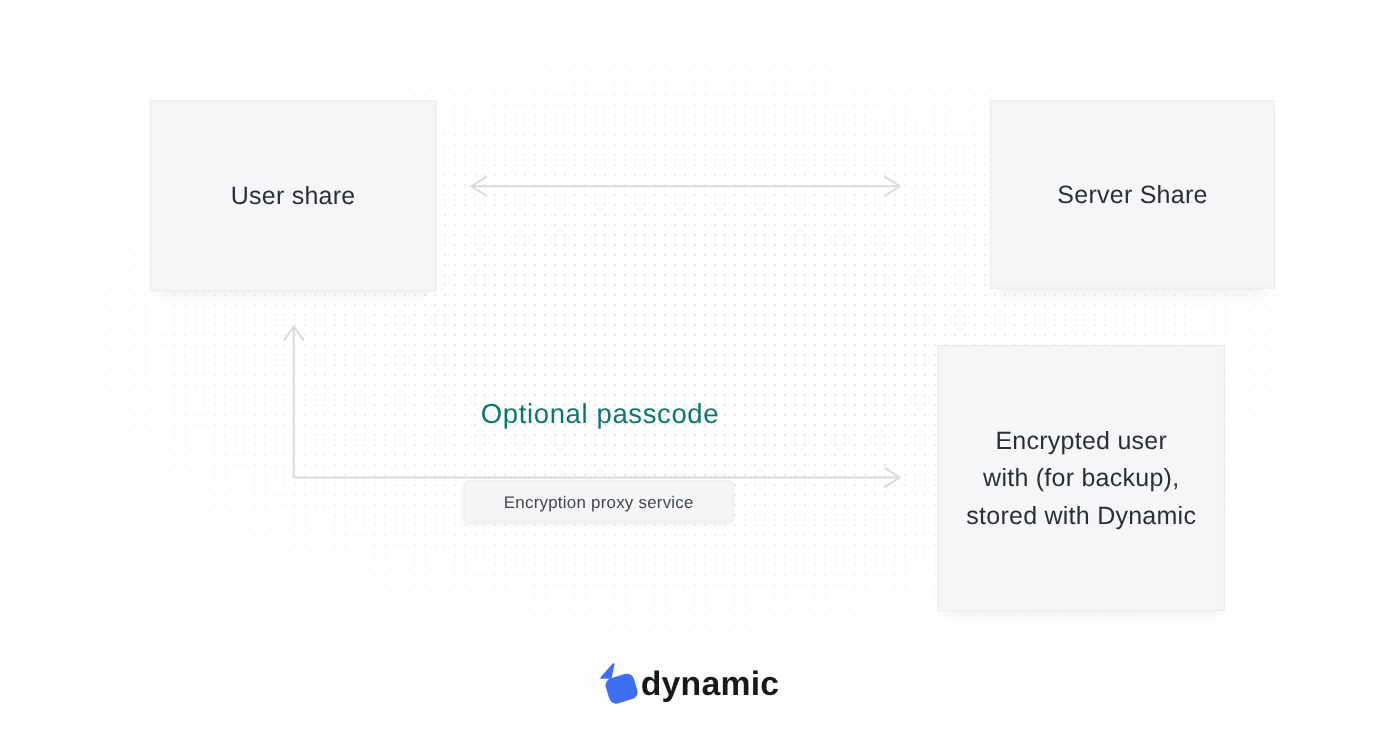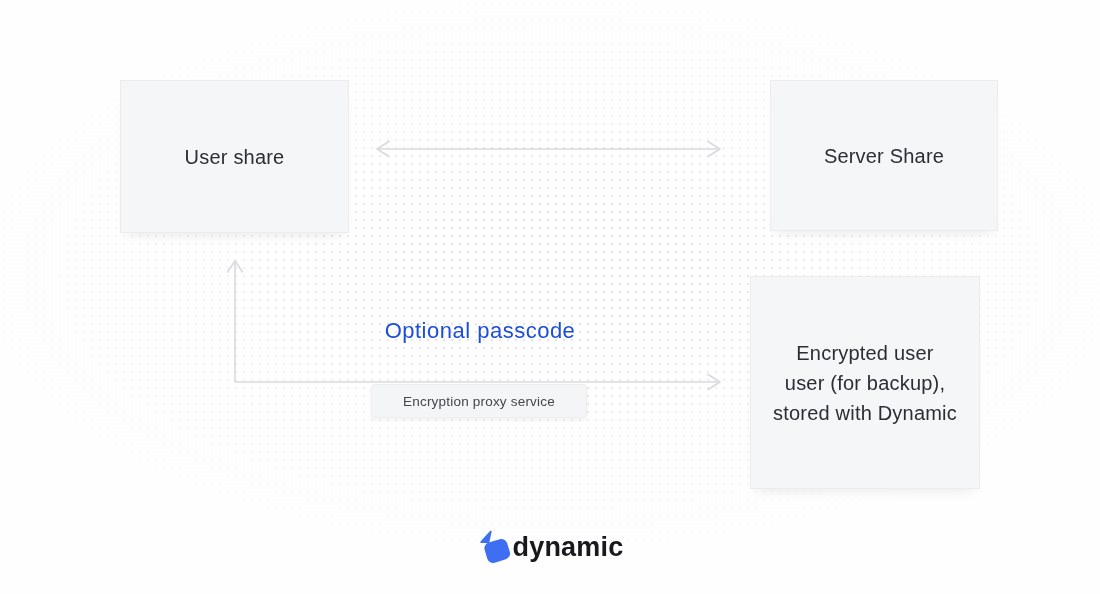--- a/index.html
+++ b/index.html
@@ -40,28 +40,28 @@
     display: flex;
     align-items: center;
     justify-content: center;
     text-align: center;
     color: #2b2e33;
     font-size: 20px;
     line-height: 30px;
     letter-spacing: 0.2px;
   }
   .node-user    { left: 120px; top: 80px;  width: 229px; height: 153px; }
-  .node-server  { left: 770px; top: 80px;  width: 228px; height: 151px; text-align: right; }
+  .node-server  { left: 792px; top: 80px;  width: 228px; height: 151px; text-align: right; }
   .node-backup  { left: 750px; top: 276px; width: 230px; height: 213px; padding: 12px 14px; }
   .node-backup span { display: block; }
   .passcode-label {
     position: absolute;
     left: 340px; top: 318px; width: 280px;
     text-align: center;
-    color: #1d4ed8;
+    color: #0f766e;
     font-size: 22px;
     letter-spacing: 0.5px;
   }
   .proxy-chip {
     position: absolute;
     left: 371px; top: 384px; width: 216px; height: 34px;
     background: #f4f5f6;
     border: 1px solid #eceef0;
     border-radius: 4px;
     box-shadow: 0 2px 4px rgba(0,0,0,0.05);
@@ -115,21 +115,21 @@
     <span>User share</span>
   </div>
 
   <div class="node node-server">
     <span>Server Share</span>
   </div>
 
   <div class="node node-backup">
     <div>
       <span>Encrypted user</span>
-      <span>user (for backup),</span>
+      <span>with (for backup),</span>
       <span>stored with Dynamic</span>
     </div>
   </div>
 
   <div class="passcode-label">Optional passcode</div>
 
   <div class="proxy-chip">
     <span>Encryption proxy service</span>
   </div>
 

